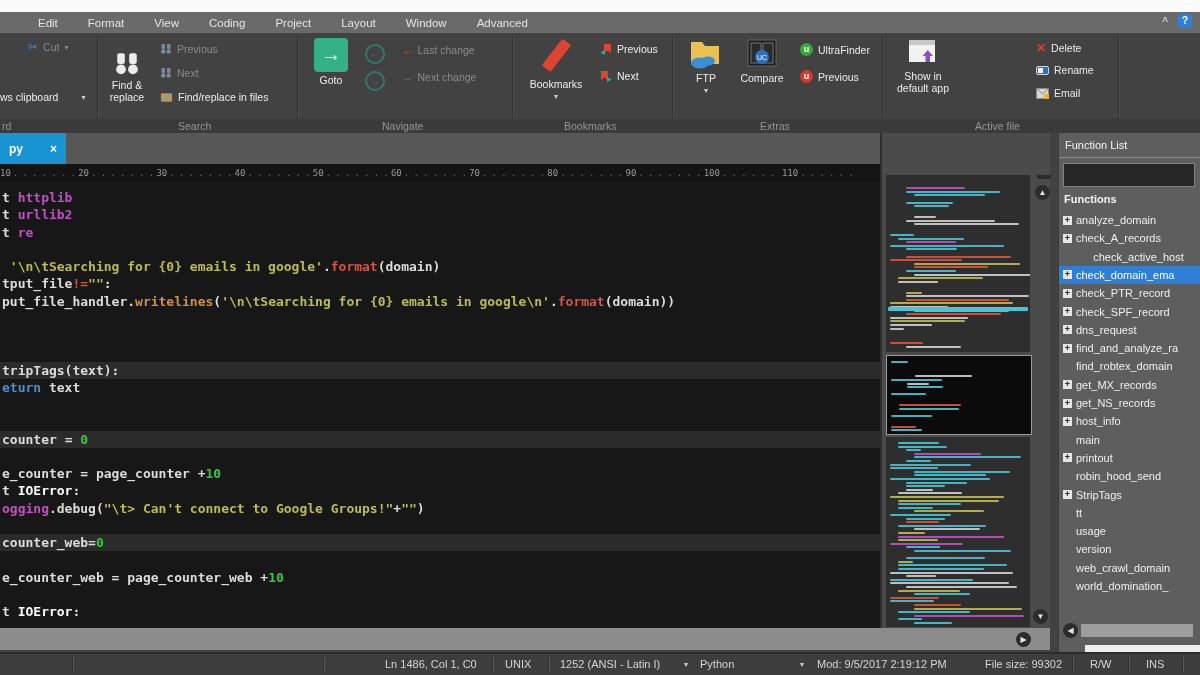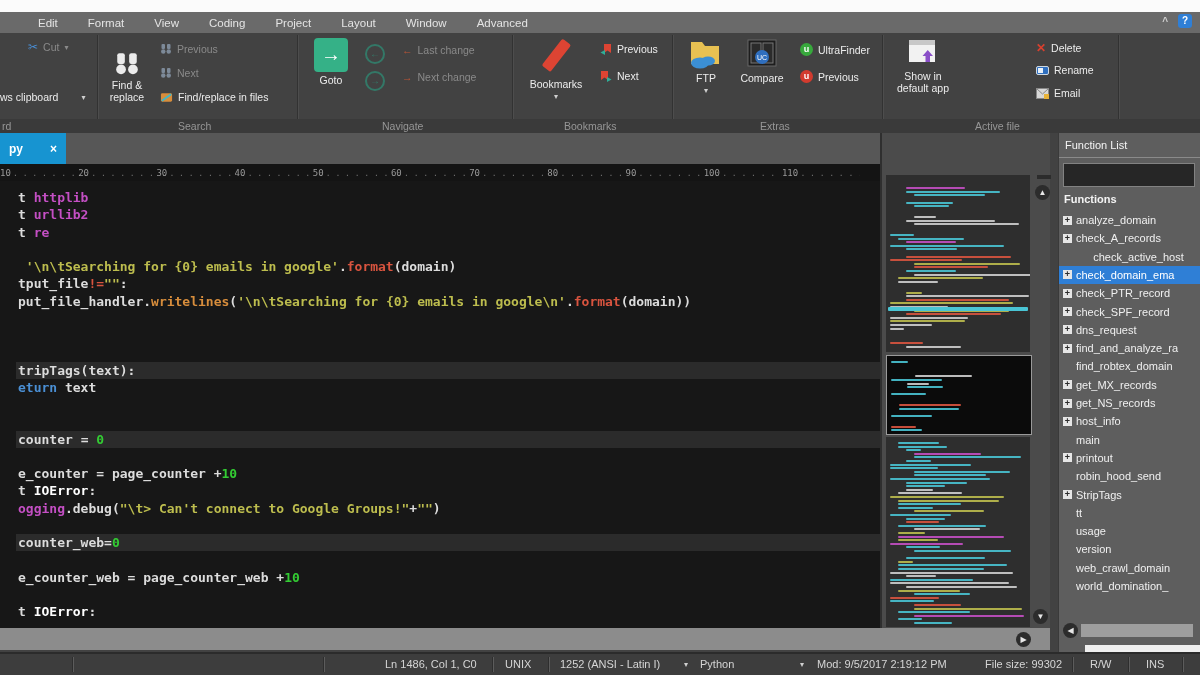--- a/index.html
+++ b/index.html
@@ -33,21 +33,21 @@
   #tab-active{position:absolute;left:0;top:0;width:66px;height:31px;background:#1794d1;
               display:flex;align-items:center;justify-content:center;gap:27px;}
   #tab-active .tl{color:#fff;font-size:12px;font-weight:bold;}
   #tab-active .tx{color:#fff;font-size:12px;font-weight:bold;}
   #ruler{position:absolute;left:0;top:164px;width:880px;height:17px;background:#141414;
          display:flex;overflow:hidden;font-family:"DejaVu Sans Mono",monospace;}
   .rcell{width:78.2px;flex:0 0 78.2px;font-size:9px;color:#999;white-space:nowrap;
          display:flex;align-items:center;overflow:hidden;}
   .rcell .dots{color:#6b6b6b;letter-spacing:4.2px;margin-left:2px;}
   #editor{position:absolute;left:0;top:181px;width:880px;height:447px;background:#171717;overflow:hidden;}
-  .codeline{position:absolute;left:16px;width:1032px;height:17px;line-height:17px;white-space:pre;
+  .codeline{position:absolute;left:0;width:1032px;height:17px;line-height:17px;white-space:pre;
             font-family:"DejaVu Sans Mono",monospace;font-size:13px;font-weight:bold;padding-left:2px;box-sizing:border-box;}
   .codeline.hl{background:#2b2b2b;}
   .c-p{color:#dcdcdc}.c-m{color:#c44fc4}.c-s{color:#bdbd4e}.c-r{color:#d9543f}
   .c-o{color:#d78d3c}.c-b{color:#4a8fd4}.c-g{color:#33cc33}.c-e{color:#ffffff}
   #hscroll{position:absolute;left:0;top:628px;width:1050px;height:22px;background:#8c8c8c;}
   .sbtn{position:absolute;width:15px;height:15px;border-radius:50%;background:#2c2c2c;color:#e8e8e8;
         font-size:8px;text-align:center;line-height:15px;}
   
   #minimap-pane{position:absolute;left:880px;top:133px;width:170px;height:495px;background:#4b4b4b;border-left:2px solid #2f2f2f;box-sizing:border-box;}
   .mm-block{position:absolute;left:4px;width:144px;overflow:hidden;}

